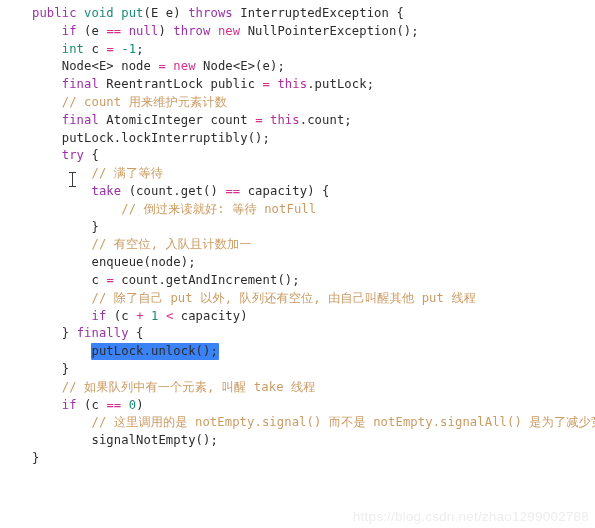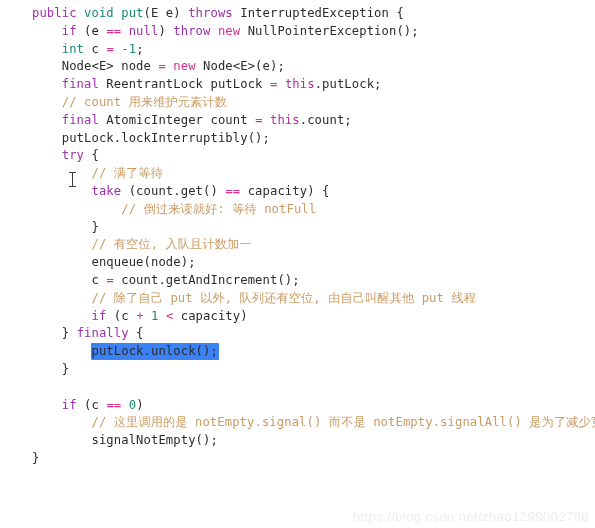--- a/index.html
+++ b/index.html
@@ -106,38 +106,38 @@
 </head>
 <body>
 
 <div id="code-viewer">
 
   <ol class="code-lines" id="code-lines">
       <li class="code-line"><span class="tk-kw">public</span><span class="tk-plain"> </span><span class="tk-type">void</span><span class="tk-plain"> </span><span class="tk-meth">put</span><span class="tk-plain">(E e) </span><span class="tk-kw">throws</span><span class="tk-plain"> InterruptedException {</span></li>
       <li class="code-line"><span class="tk-plain">    </span><span class="tk-kw">if</span><span class="tk-plain"> (e </span><span class="tk-op">==</span><span class="tk-plain"> </span><span class="tk-kw">null</span><span class="tk-plain">) </span><span class="tk-kw">throw</span><span class="tk-plain"> </span><span class="tk-new">new</span><span class="tk-plain"> NullPointerException();</span></li>
       <li class="code-line"><span class="tk-plain">    </span><span class="tk-type">int</span><span class="tk-plain"> c </span><span class="tk-op">=</span><span class="tk-plain"> </span><span class="tk-num">-1</span><span class="tk-plain">;</span></li>
       <li class="code-line"><span class="tk-plain">    Node&lt;E&gt; node </span><span class="tk-op">=</span><span class="tk-plain"> </span><span class="tk-new">new</span><span class="tk-plain"> Node&lt;E&gt;(e);</span></li>
-      <li class="code-line"><span class="tk-plain">    </span><span class="tk-kw">final</span><span class="tk-plain"> ReentrantLock putLock </span><span class="tk-op">=</span><span class="tk-plain"> </span><span class="tk-this">this</span><span class="tk-plain">.putLock;</span></li>
+      <li class="code-line"><span class="tk-plain">    </span><span class="tk-kw">final</span><span class="tk-plain"> ReentrantLock public </span><span class="tk-op">=</span><span class="tk-plain"> </span><span class="tk-this">this</span><span class="tk-plain">.putLock;</span></li>
       <li class="code-line"><span class="tk-plain">    </span><span class="tk-cmt">// count 用来维护元素计数</span></li>
       <li class="code-line"><span class="tk-plain">    </span><span class="tk-kw">final</span><span class="tk-plain"> AtomicInteger count </span><span class="tk-op">=</span><span class="tk-plain"> </span><span class="tk-this">this</span><span class="tk-plain">.count;</span></li>
       <li class="code-line"><span class="tk-plain">    putLock.lockInterruptibly();</span></li>
       <li class="code-line"><span class="tk-plain">    </span><span class="tk-kw">try</span><span class="tk-plain"> {</span></li>
       <li class="code-line"><span class="tk-plain">        </span><span class="tk-cmt">// 满了等待</span></li>
       <li class="code-line"><span class="tk-plain">        </span><span class="tk-kw">take</span><span class="tk-plain"> (count.get() </span><span class="tk-op">==</span><span class="tk-plain"> capacity) {</span></li>
       <li class="code-line"><span class="tk-plain">            </span><span class="tk-cmt">// 倒过来读就好: 等待 notFull</span></li>
       <li class="code-line"><span class="tk-plain">        }</span></li>
       <li class="code-line"><span class="tk-plain">        </span><span class="tk-cmt">// 有空位, 入队且计数加一</span></li>
       <li class="code-line"><span class="tk-plain">        enqueue(node);</span></li>
       <li class="code-line"><span class="tk-plain">        c </span><span class="tk-op">=</span><span class="tk-plain"> count.getAndIncrement();</span></li>
       <li class="code-line"><span class="tk-plain">        </span><span class="tk-cmt">// 除了自己 put 以外, 队列还有空位, 由自己叫醒其他 put 线程</span></li>
       <li class="code-line"><span class="tk-plain">        </span><span class="tk-kw">if</span><span class="tk-plain"> (c </span><span class="tk-op">+</span><span class="tk-plain"> </span><span class="tk-num">1</span><span class="tk-plain"> </span><span class="tk-op">&lt;</span><span class="tk-plain"> capacity)</span></li>
       <li class="code-line"><span class="tk-plain">    } </span><span class="tk-kw">finally</span><span class="tk-plain"> {</span></li>
       <li class="code-line"><span class="tk-plain">        </span><span class="tk-plain sel-highlight">putLock.unlock();</span></li>
       <li class="code-line"><span class="tk-plain">    }</span></li>
-      <li class="code-line"><span class="tk-plain">    </span></li>
+      <li class="code-line"><span class="tk-plain">    </span><span class="tk-cmt">// 如果队列中有一个元素, 叫醒 take 线程</span></li>
       <li class="code-line"><span class="tk-plain">    </span><span class="tk-kw">if</span><span class="tk-plain"> (c </span><span class="tk-op">==</span><span class="tk-plain"> </span><span class="tk-num">0</span><span class="tk-plain">)</span></li>
       <li class="code-line"><span class="tk-plain">        </span><span class="tk-cmt">// 这里调用的是 notEmpty.signal() 而不是 notEmpty.signalAll() 是为了减少竞争</span></li>
       <li class="code-line"><span class="tk-plain">        signalNotEmpty();</span></li>
       <li class="code-line"><span class="tk-plain">}</span></li>
     </ol>
 
   <div id="text-caret">
     <div class="serif-top"></div>
     <div class="bar"></div>
     <div class="serif-bot"></div>

